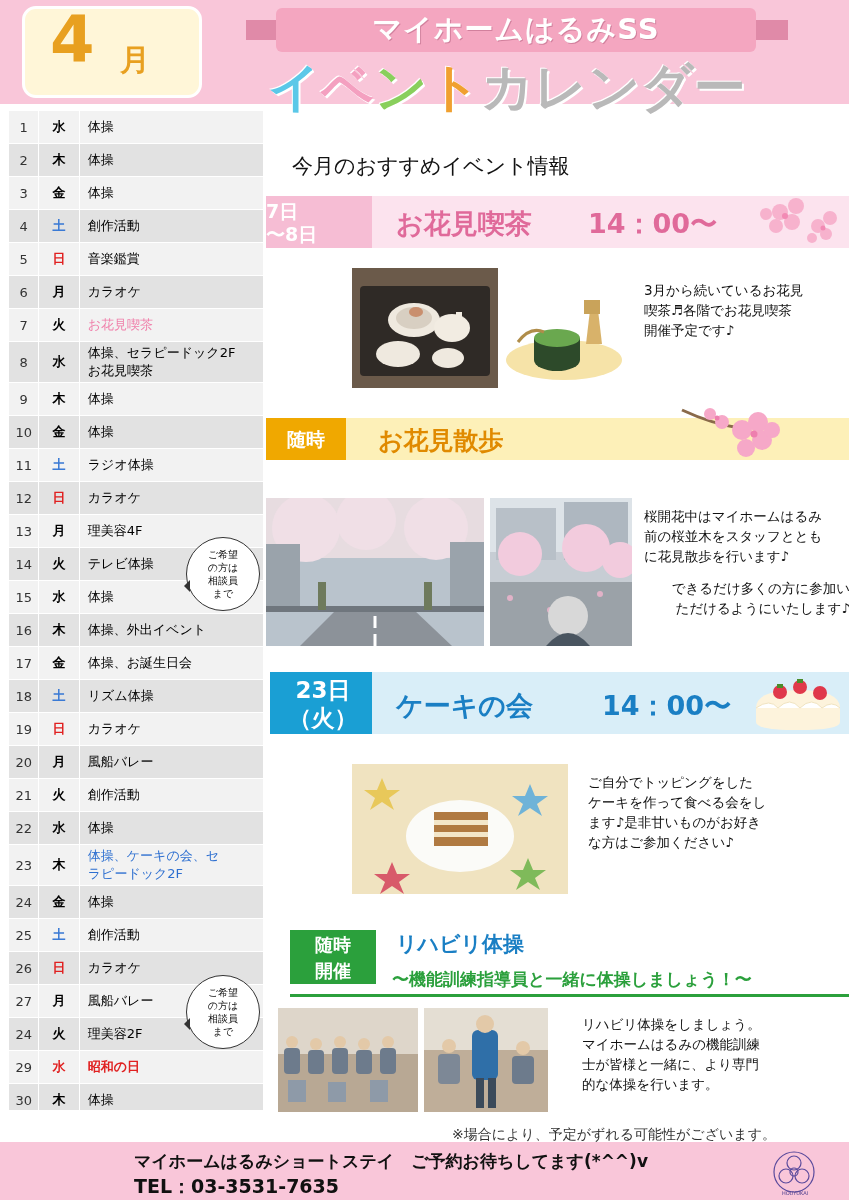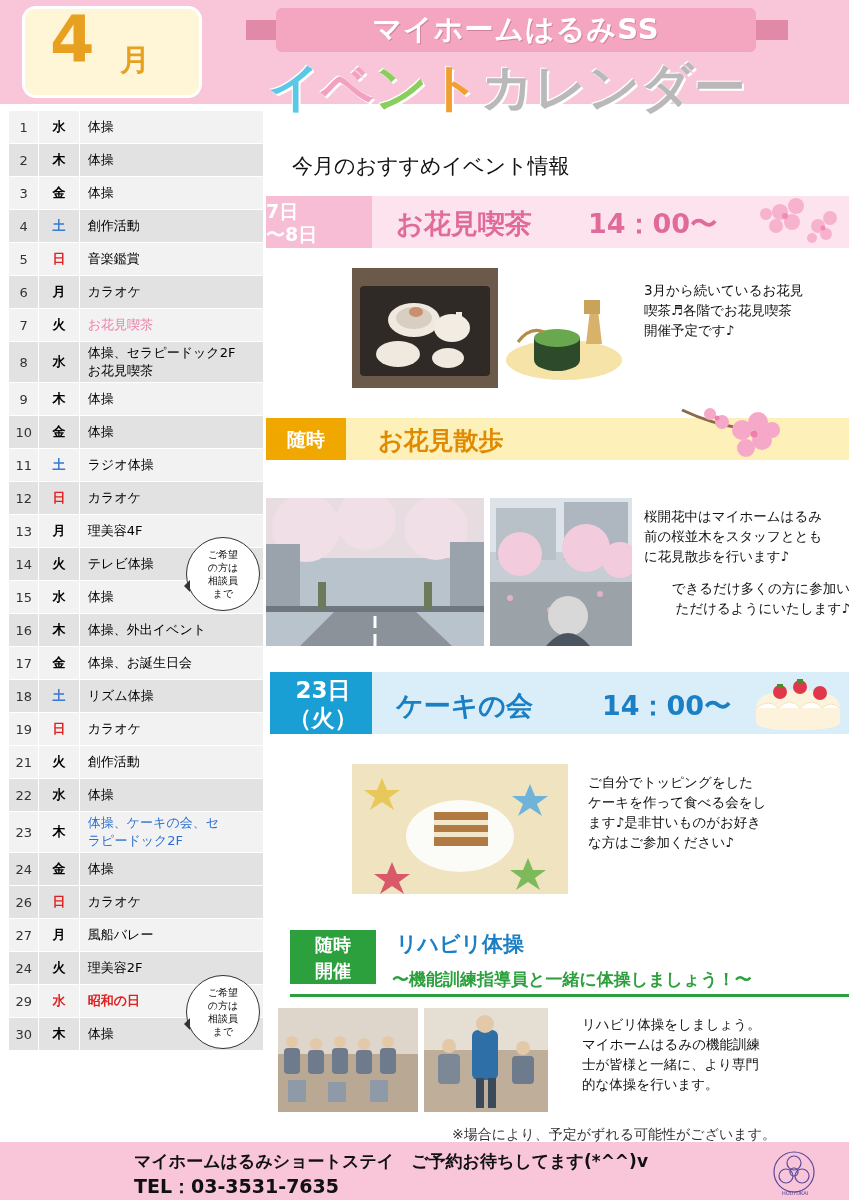--- a/index.html
+++ b/index.html
@@ -343,39 +343,49 @@
       <tr class="row-b sat">
         <td class="d-num">18</td>
         <td class="d-dow">土</td>
         <td class="d-ev"><span class="">リズム体操</span></td>
       </tr>
       <tr class="row-a sun">
         <td class="d-num">19</td>
         <td class="d-dow">日</td>
         <td class="d-ev"><span class="">カラオケ</span></td>
       </tr>
+      <tr class="row-b ">
+        <td class="d-num">20</td>
+        <td class="d-dow">月</td>
+        <td class="d-ev"><span class="">風船バレー</span></td>
+      </tr>
       <tr class="row-a ">
         <td class="d-num">21</td>
         <td class="d-dow">火</td>
         <td class="d-ev"><span class="">創作活動</span></td>
       </tr>
       <tr class="row-b ">
         <td class="d-num">22</td>
         <td class="d-dow">水</td>
         <td class="d-ev"><span class="">体操</span></td>
       </tr>
       <tr class="row-a ">
         <td class="d-num">23</td>
         <td class="d-dow">木</td>
         <td class="d-ev"><span class="ev-blue">体操、ケーキの会、セ</span><span class="sub2 ev-blue">ラピードック2F</span></td>
       </tr>
       <tr class="row-b ">
         <td class="d-num">24</td>
         <td class="d-dow">金</td>
         <td class="d-ev"><span class="">体操</span></td>
+      </tr>
+      <tr class="row-a sat">
+        <td class="d-num">25</td>
+        <td class="d-dow">土</td>
+        <td class="d-ev"><span class="">創作活動</span></td>
       </tr>
       <tr class="row-b sun">
         <td class="d-num">26</td>
         <td class="d-dow">日</td>
         <td class="d-ev"><span class="">カラオケ</span></td>
       </tr>
       <tr class="row-a ">
         <td class="d-num">27</td>
         <td class="d-dow">月</td>
         <td class="d-ev"><span class="">風船バレー</span></td>

